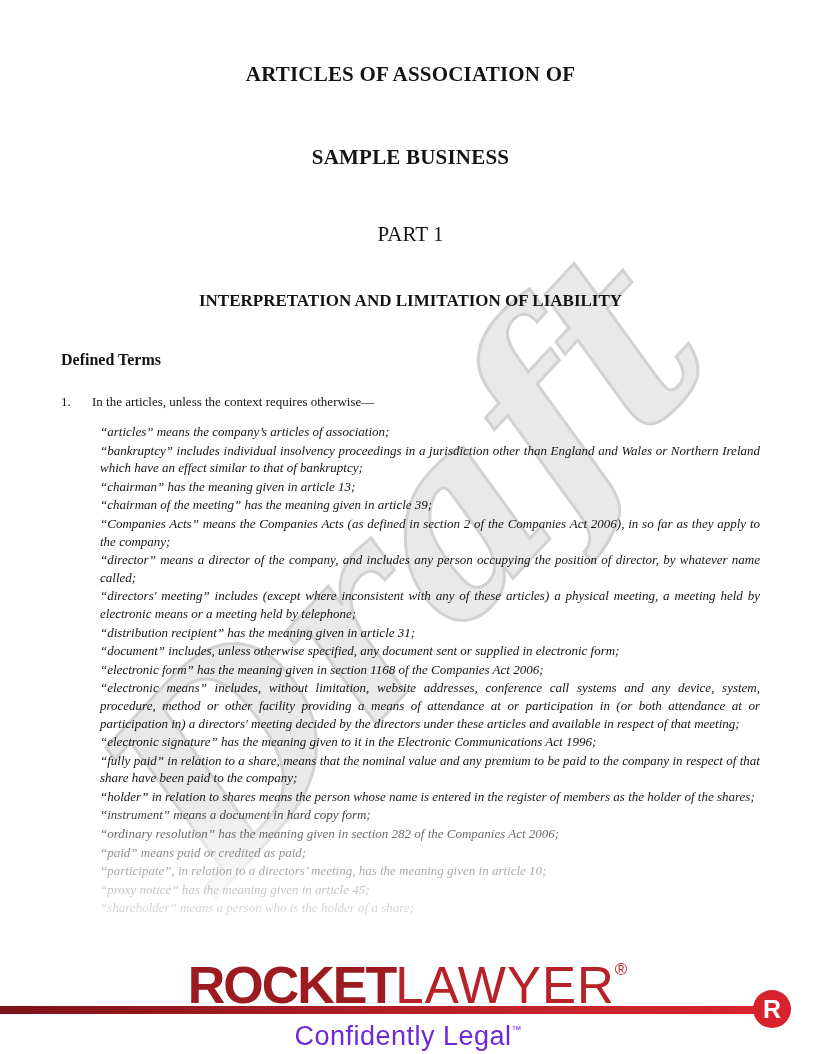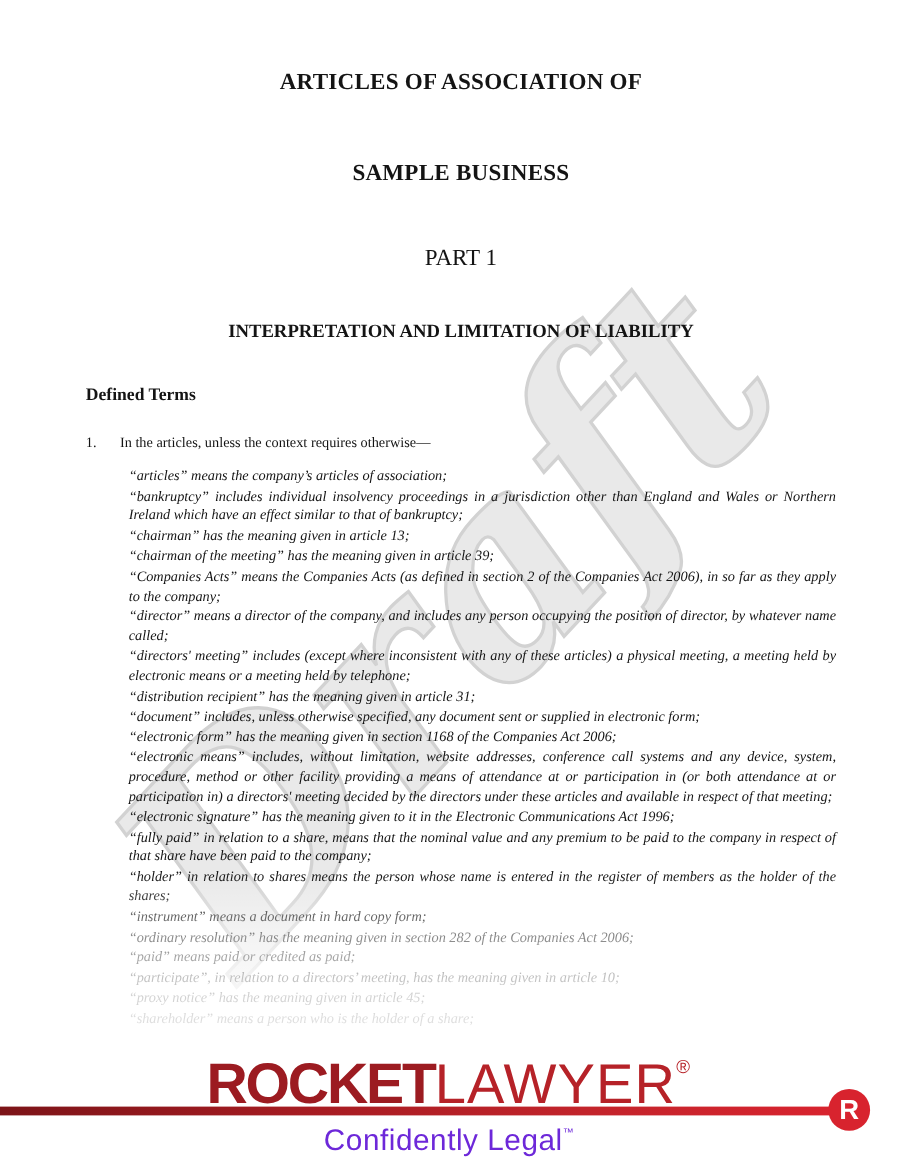--- a/index.html
+++ b/index.html
@@ -19,21 +19,21 @@
     z-index:0;
     pointer-events:none;
     font-family:"DejaVu Serif", serif;
     font-style:italic;font-weight:700;
     font-size:250px;line-height:1;
     color:#e9e9e9;
     -webkit-text-stroke:3px #d2d2d2;
     user-select:none;
   }
   
-  .content{position:relative;z-index:1;padding:0 56px 0 78px;}
+  .content{position:relative;z-index:1;padding:0 56px 0 61px;}
   .t-center{text-align:center;}
   .title1{margin:62px 0 0 0;font-size:21px;font-weight:700;letter-spacing:.2px;}
   .title2{margin:58px 0 0 0;font-size:21px;font-weight:700;letter-spacing:.2px;}
   .part{margin:52px 0 0 0;font-size:21px;font-weight:400;}
   .section{margin:44px 0 12px 0;font-size:17px;font-weight:700;}
   .subsection{margin:40px 0 0 0;font-size:16px;font-weight:700;text-align:left;}
   .clause{margin:25px 0 0 0;display:flex;font-size:13px;}
   .clause-num{width:31px;flex:0 0 31px;}
   .defs{margin:13px 0 0 39px;font-size:13px;font-style:italic;}
   .defs p{

